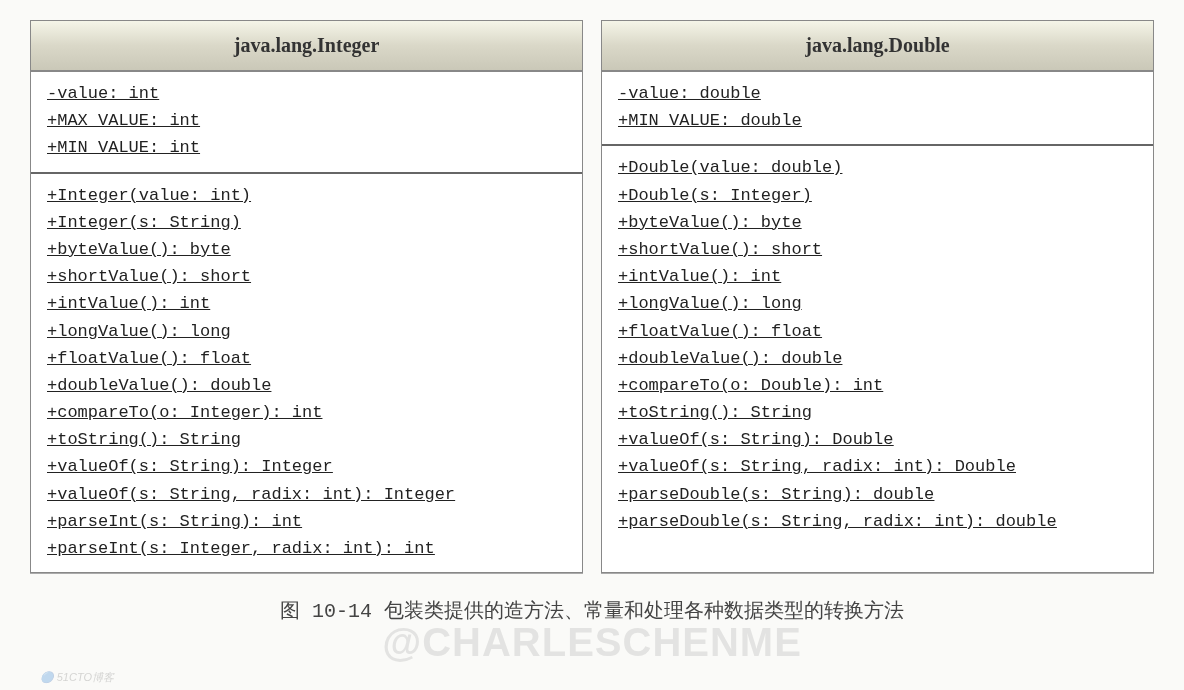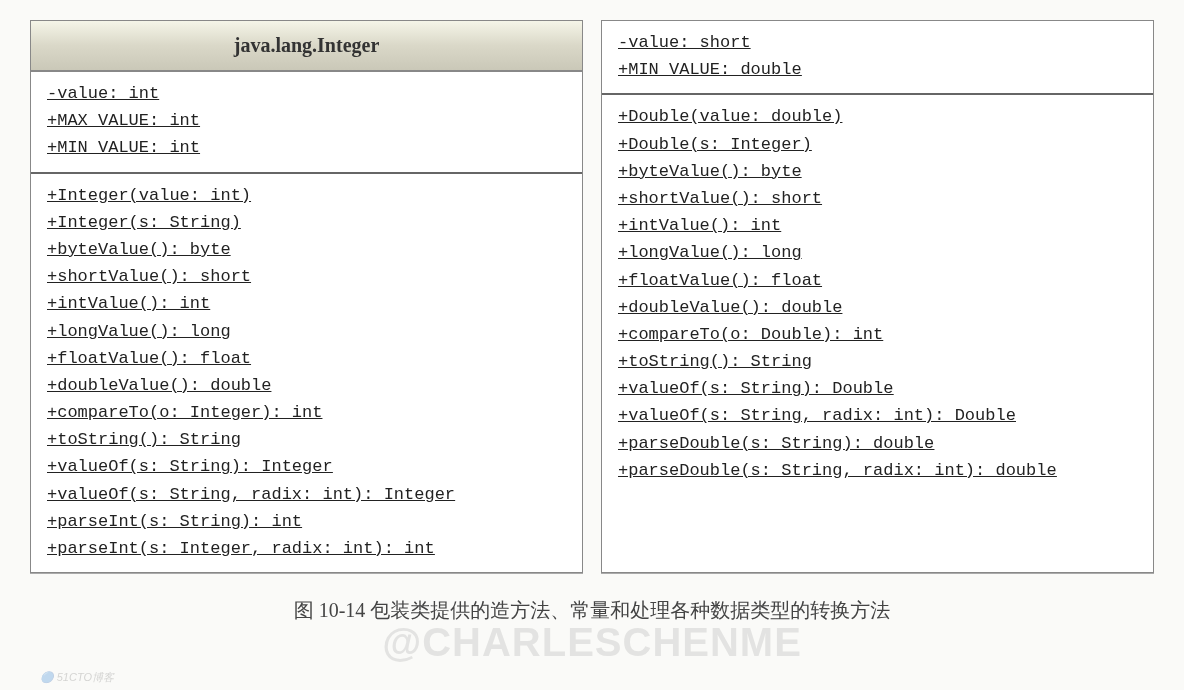--- a/index.html
+++ b/index.html
@@ -43,21 +43,21 @@
       color: #222;
       white-space: nowrap;
       text-decoration: underline;
     }
     .underline {
       text-decoration: underline;
       text-align: center;
     }
     .caption {
       text-align: center;
-      font-family: Liberation Serif, serif;
+      font-family: Liberation Mono, monospace;
       font-size: 20px;
       color: #444;
       margin-top: 24px;
     }
     .watermark {
       position: absolute;
       top: 620px;
       left: 0;
       right: 0;
       text-align: center;
@@ -100,22 +100,23 @@
         <div class="line">+doubleValue(): double</div>
         <div class="line">+compareTo(o: Integer): int</div>
         <div class="line">+toString(): String</div>
         <div class="line"><span class="underline">+valueOf(s: String): Integer</span></div>
         <div class="line"><span class="underline">+valueOf(s: String, radix: int): Integer</span></div>
         <div class="line"><span class="underline">+parseInt(s: String): int</span></div>
         <div class="line"><span class="underline">+parseInt(s: Integer, radix: int): int</span></div>
       </div>
   </div>
   <div class="uml-table">
+    <div class="uml-header">java.lang.Double</div>
     <div class="section" id="dbl-fields">
-        <div class="line">-value: short</div>
+        <div class="line">-value: double</div>
         <div class="line"><span class="underline">+MIN_VALUE: double</span></div>
       </div>
     <div class="section" id="dbl-methods">
         <div class="line">+Double(value: double)</div>
         <div class="line">+Double(s: Integer)</div>
         <div class="line">+byteValue(): byte</div>
         <div class="line">+shortValue(): short</div>
         <div class="line">+intValue(): int</div>
         <div class="line">+longValue(): long</div>
         <div class="line">+floatValue(): float</div>

